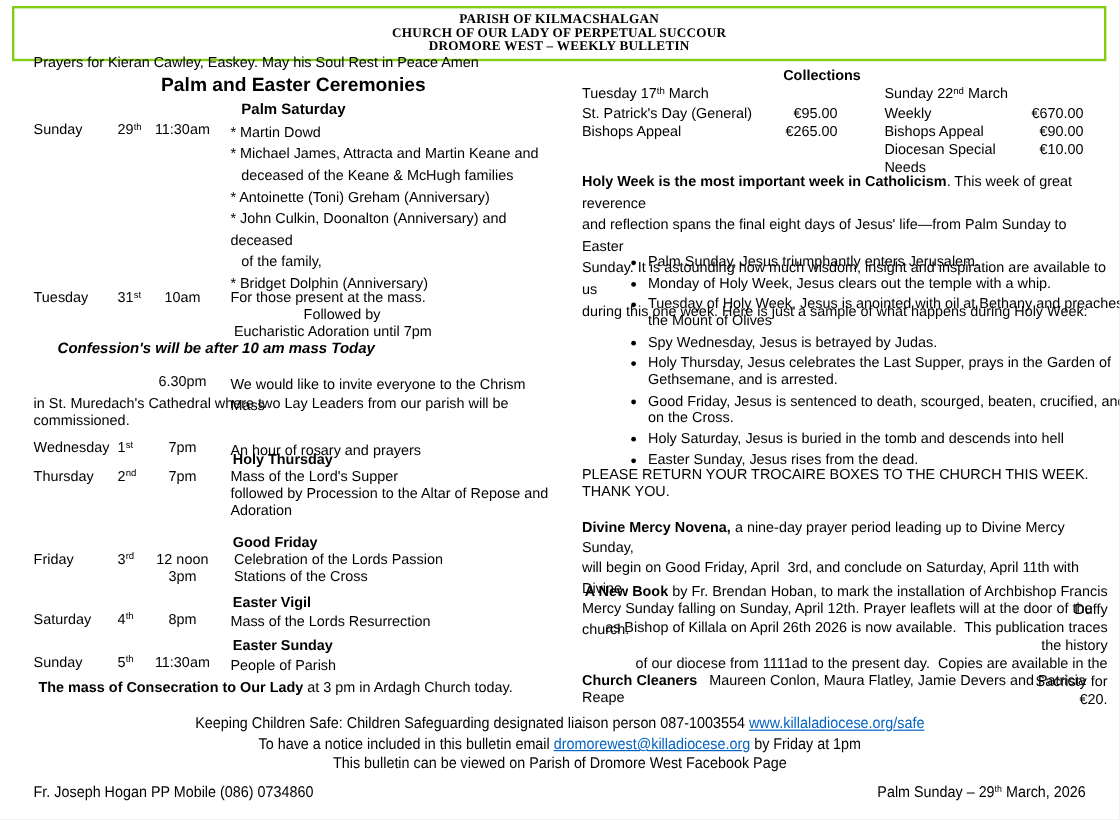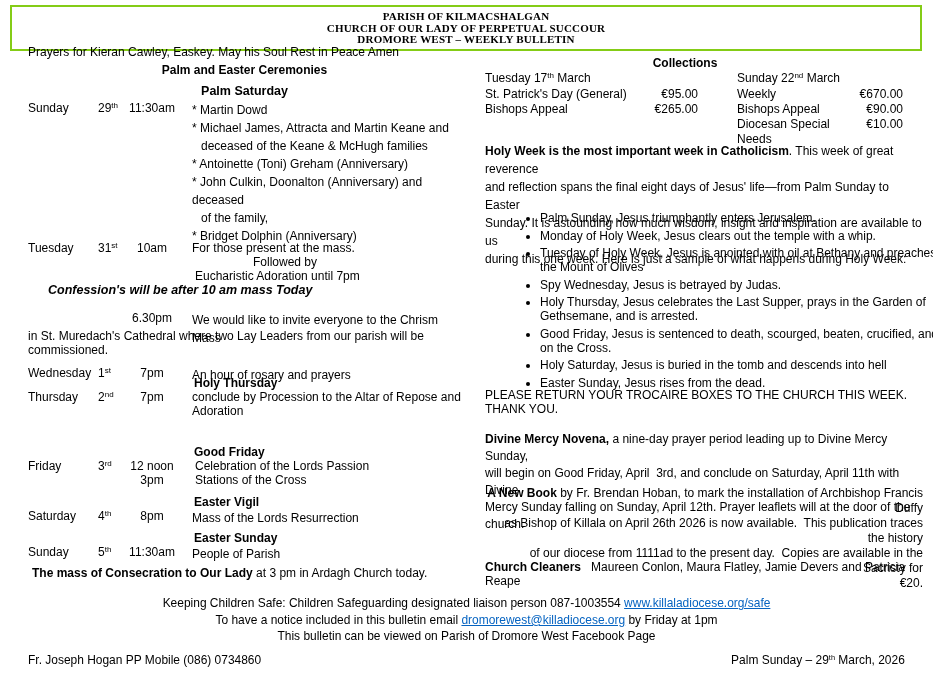--- a/index.html
+++ b/index.html
@@ -19,21 +19,21 @@
     border:2px solid #84cc16;
     padding:4px 0 3px 0;
     text-align:center;
     font-family:"Liberation Serif", serif;
     font-weight:bold;font-size:11px;line-height:11.5px;
     letter-spacing:.2px;
   }
   
   .prayers{position:absolute;left:28px;top:45px;}
   .left-col{position:absolute;left:28px;top:0;width:433px;height:600px;}
-  .cer-title{position:absolute;top:63px;left:0;width:433px;text-align:center;font-weight:bold;font-size:12px;}
+  .cer-title{position:absolute;top:63px;left:0;width:433px;text-align:center;font-weight:bold;font-size:16px;}
   .cer-sub{position:absolute;top:84px;left:0;width:433px;text-align:center;font-weight:bold;font-size:12.5px;}
   .sched-row{position:absolute;left:0;width:433px;}
   .sched-row .day{position:absolute;left:0;top:0;}
   .sched-row .date{position:absolute;left:70px;top:0;}
   .sched-row .time{position:absolute;left:84px;top:0;width:80px;text-align:center;}
   .sched-row .time2{position:absolute;left:84px;top:14px;width:80px;text-align:center;}
   .desc-lines{margin-left:164px;}
   .desc-line{line-height:18px;}
   .tight .desc-line{line-height:14px;}
   .desc-line.indent{padding-left:9px;}
@@ -131,21 +131,22 @@
           <div class="desc-line">An hour of rosary and prayers</div>
         </div>
     </div>
 
     <div class="sub-head" style="top:376px">Holy Thursday</div>
     <div class="sched-row tight" style="top:390px">
       <span class="day">Thursday</span>
       <span class="date"><span>2</span><span class="sup">nd</span></span>
       <span class="time">7pm</span>
       <div class="desc-lines">
-        <div class="desc-line">conclude by Procession to the Altar of Repose and</div>
+        <div class="desc-line">Mass of the Lord's Supper</div>
+        <div class="desc-line">followed by Procession to the Altar of Repose and</div>
         <div class="desc-line">Adoration</div>
       </div>
     </div>
 
     <div class="sub-head" style="top:445px">Good Friday</div>
     <div class="sched-row tight" style="top:459px">
       <span class="day">Friday</span>
       <span class="date"><span>3</span><span class="sup">rd</span></span>
       <span class="time">12 noon</span>
       <span class="time2">3pm</span>

